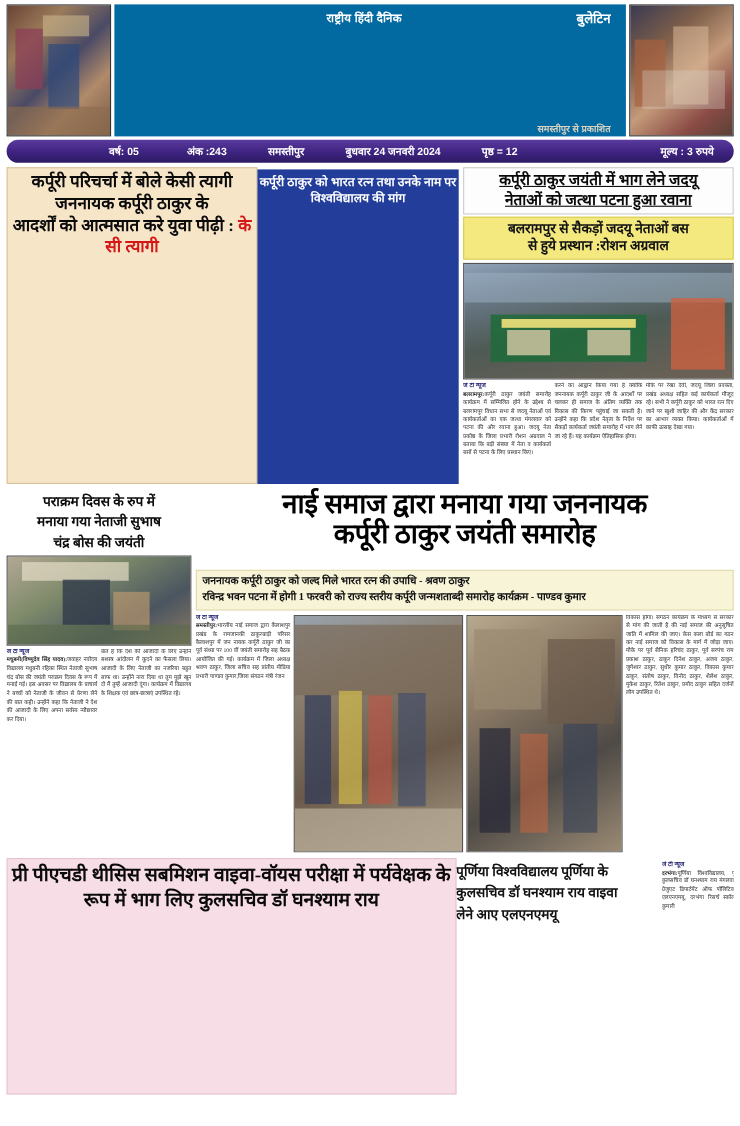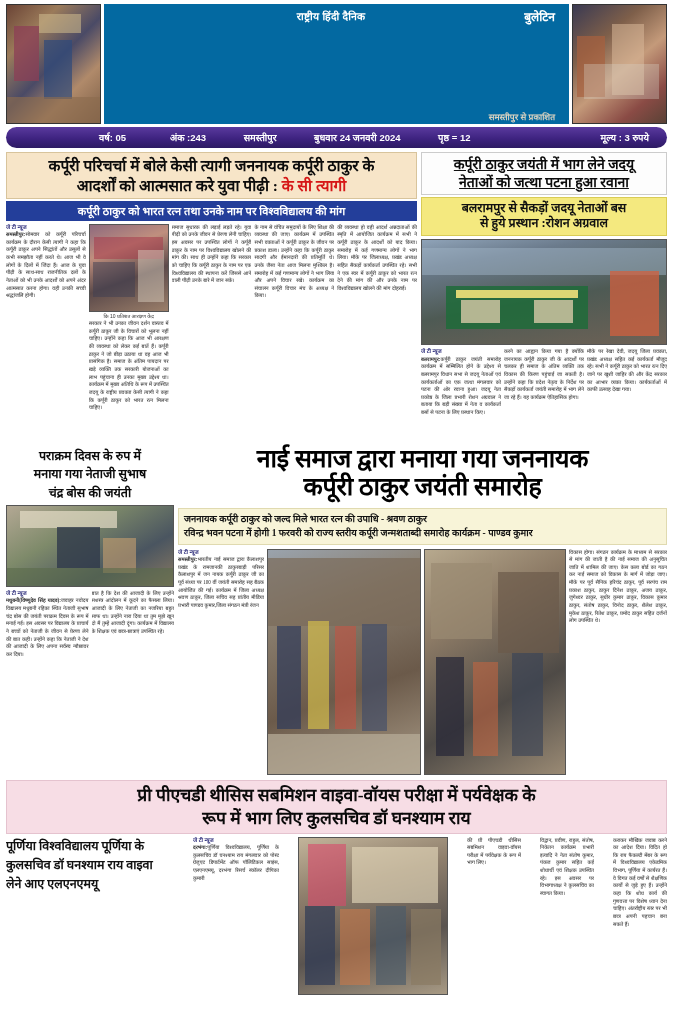--- a/index.html
+++ b/index.html
@@ -28,21 +28,21 @@
   .infobar span{white-space:nowrap;}
   .ib-1{margin-left:12%;}
   .ib-2{margin-left:7%;}
   .ib-3{margin-left:6%;}
   .ib-4{margin-left:6%;}
   .ib-5{margin-left:6%;}
   .ib-6{margin-left:auto;}
 
   
   .top{display:flex;gap:4px;margin-top:4px;height:288px;}
-  .top-left{width:411px;display:flex;flex-direction:column;}
+  .top-left{width:411px;display:flex;}
   .top-right{flex:1;display:flex;flex-direction:column;}
 
   .hl-box{background:#f7e5c8;border:1px solid #d8c49c;padding:3px 4px 2px;text-align:center;}
   .hl{font-family:"Liberation Serif","DejaVu Serif",serif;font-weight:bold;color:#0b0b0b;
       font-size:15.5px;line-height:1.28;}
   .hl .red{color:#d61717;}
   .band{background:#233e9a;color:#fff;text-align:center;font-family:"Liberation Serif",serif;
         font-weight:bold;font-size:11px;padding:2.5px 2px;margin-top:2px;letter-spacing:.1px;}
   .ybox{background:#f4e97f;border:1px solid #d9cc55;text-align:center;font-family:"Liberation Serif",serif;
         font-weight:bold;font-size:12.5px;line-height:1.25;padding:3px 4px;margin-top:2px;color:#111;}
@@ -55,25 +55,25 @@
   .cap{font-size:5px;color:#333;text-align:center;line-height:1.3;padding-top:1px;}
 
   
   .mid{display:flex;gap:4px;margin-top:5px;height:330px;}
   .mid-left{width:168px;display:flex;flex-direction:column;}
   .mid-right{flex:1;display:flex;flex-direction:column;}
   .mini-hl{font-family:"Liberation Serif",serif;font-weight:bold;font-size:12.5px;line-height:1.3;
            text-align:center;color:#0b0b0b;padding:1px 2px;}
   .big-hl{font-family:"Liberation Serif",serif;font-weight:bold;font-size:25px;line-height:1.12;
           text-align:center;color:#000;letter-spacing:-.2px;}
-  .cream{background:#f8f4d8;border:1px solid #e0dab0;padding:3px 5px;margin-top:7px;}
+  .cream{background:#f8f4d8;border:1px solid #e0dab0;padding:3px 5px;margin-top:17px;}
   .cream div{font-family:"Liberation Serif",serif;font-weight:bold;font-size:9.5px;line-height:1.5;color:#111;}
 
   
-  .bot{margin-top:5px;height:215px;display:flex;flex-direction:column;}
+  .bot{margin-top:5px;height:215px;display:flex;flex-direction:row;}
   .pink{background:#f7dde5;border:1px solid #e5c3cf;text-align:center;padding:3px 4px;}
   .pink .t{font-family:"Liberation Serif",serif;font-weight:bold;font-size:17.5px;line-height:1.3;color:#0a0a0a;}
   .bot-body{display:flex;gap:19px;flex:1;margin-top:3px;overflow:hidden;}
   .lead{font-family:"Liberation Serif",serif;font-weight:bold;font-size:12.5px;line-height:1.55;color:#111;}
 
   .imgblk{border:1px solid #555;}
 </style>
 </head>
 <body>
 

